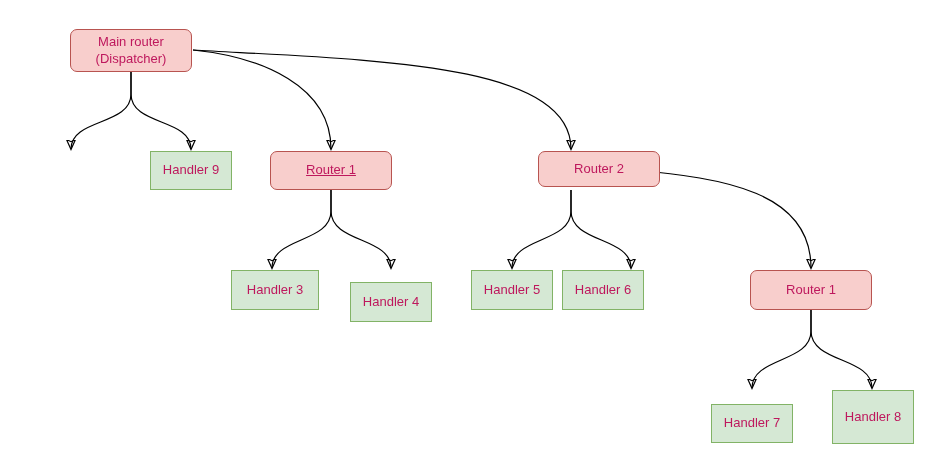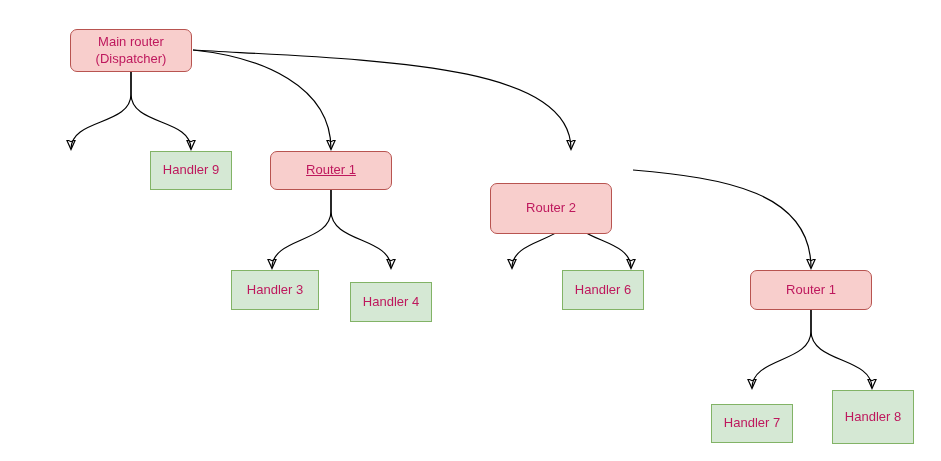--- a/index.html
+++ b/index.html
@@ -74,26 +74,27 @@
   </svg>
 
   <div class="node router" style="left:70px; top:29px; width:122px; height:43px;">Main router
 (Dispatcher)</div>
 
 
   <div class="node handler" style="left:150px; top:151px; width:82px; height:39px;">Handler 9</div>
 
   <div class="node router" style="left:270px; top:151px; width:122px; height:39px;text-decoration:underline;">Router 1</div>
 
-  <div class="node router" style="left:490px; top:151px; width:122px; height:51px;margin-top:32px;">Router 2</div>
+  <div class="node router" style="left:538px; top:151px; width:122px; height:36px;">Router 2</div>
 
   <div class="node handler" style="left:231px; top:270px; width:88px; height:40px;">Handler 3</div>
 
   <div class="node handler" style="left:350px; top:270px; width:82px; height:40px;margin-top:12px;">Handler 4</div>
 
+  <div class="node handler" style="left:471px; top:270px; width:82px; height:40px;">Handler 5</div>
 
   <div class="node handler" style="left:562px; top:270px; width:82px; height:40px;">Handler 6</div>
 
   <div class="node router" style="left:750px; top:270px; width:122px; height:40px;">Router 1</div>
 
   <div class="node handler" style="left:711px; top:390px; width:82px; height:39px;margin-top:14px;">Handler 7</div>
 
   <div class="node handler" style="left:832px; top:390px; width:82px; height:54px;text-align:right;">Handler 8</div>
 
 </div>

